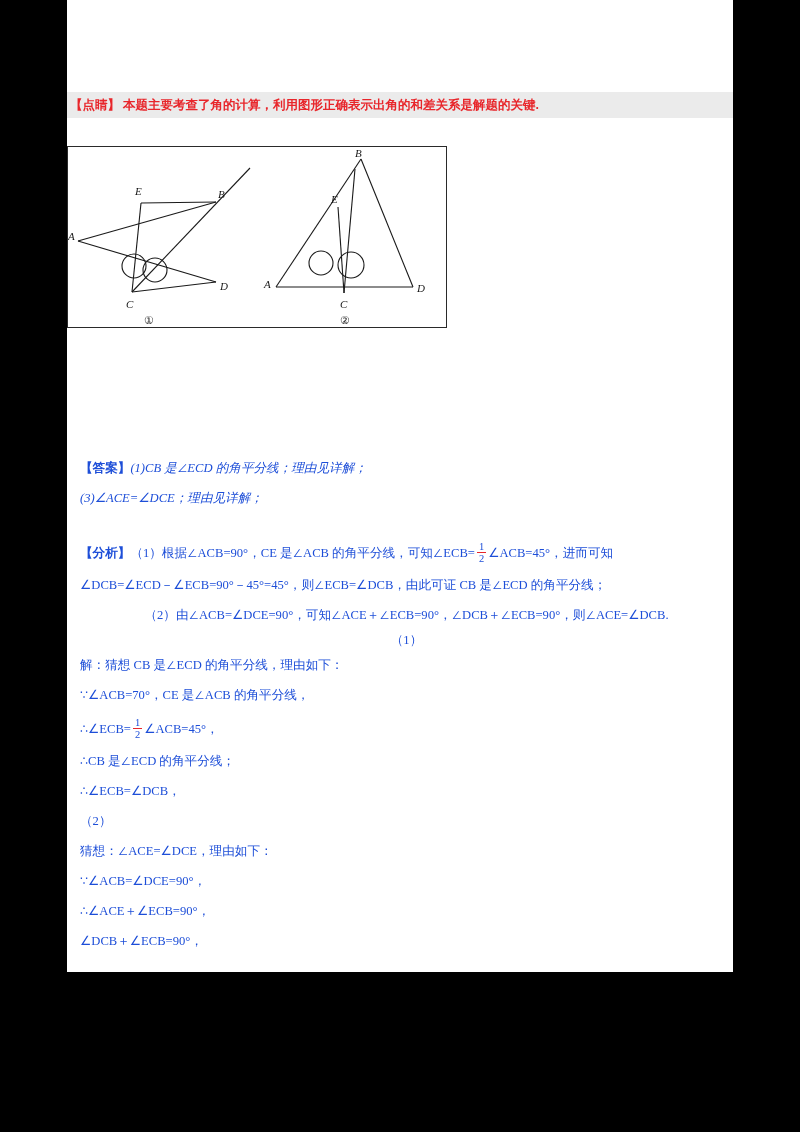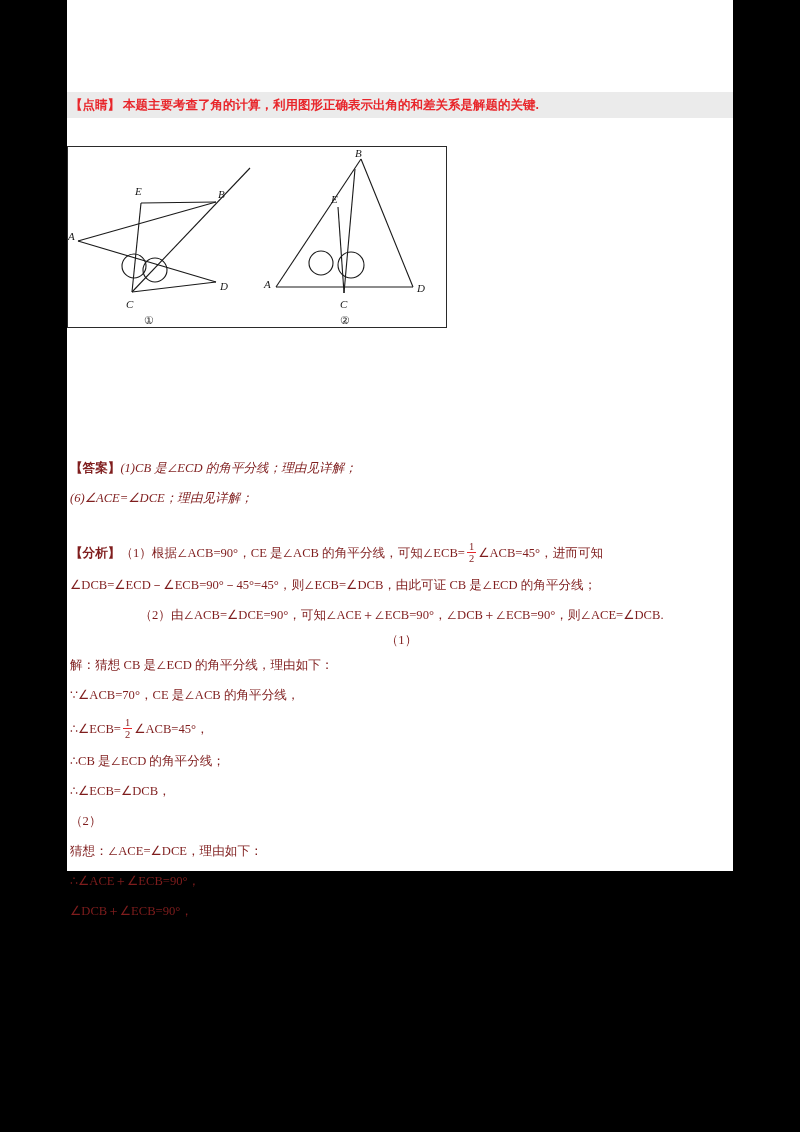--- a/index.html
+++ b/index.html
@@ -11,21 +11,21 @@
     width: 800px;
     height: 1132px;
     position: relative;
     font-family: "Liberation Serif", serif;
   }
   .page {
     position: absolute;
     left: 67px;
     top: 0;
     width: 666px;
-    height: 871px;
+    height: 972px;
     background: #ffffff;
   }
   .hint-band {
     position: absolute;
     left: 0;
     top: 92px;
     width: 666px;
     height: 26px;
     background: #ebebeb;
     display: flex;
@@ -49,27 +49,27 @@
     background: #ffffff;
     overflow: hidden;
   }
   .answer-block {
     position: absolute;
     left: 0px;
     top: 460px;
     width: 666px;
   }
   .line {
-    color: #7f1d1d;
+    color: #1d4ed8;
     font-size: 12.6px;
     line-height: 17px;
     white-space: nowrap;
     font-family: "Liberation Serif", serif;
     margin-bottom: 13px;
-    padding-left: 3px;
+    padding-left: 13px;
   }
   .line.tight { margin-bottom: 8px; text-align: center; }
   .line b { font-weight: bold; font-family: "Liberation Sans", sans-serif; }
   .ital { font-style: italic; }
   .frac {
     display: inline-block;
     vertical-align: -0.45em;
     text-align: center;
     font-size: 10.5px;
     line-height: 1.05;
@@ -144,21 +144,21 @@
     </svg>
   </div>
 
   <div class="answer-block">
 
     <div class="line">
       <b>【答案】</b><span class="ital">(1)CB 是∠ECD 的角平分线；理由见详解；</span>
     </div>
 
     <div class="line">
-      <span class="ital">(6)∠ACE=∠DCE；理由见详解；</span>
+      <span class="ital">(3)∠ACE=∠DCE；理由见详解；</span>
     </div>
 
     <div class="gap-lg"></div>
 
     <div class="line">
       <b>【分析】</b><span>（1）根据∠ACB=90°，CE 是∠ACB 的角平分线，可知∠ECB=</span><span class="frac"><span class="num">1</span><span class="den">2</span></span><span>∠ACB=45°，进而可知</span>
     </div>
 
     <div class="line">∠DCB=∠ECD－∠ECB=90°－45°=45°，则∠ECB=∠DCB，由此可证 CB 是∠ECD 的角平分线；</div>
 
@@ -176,19 +176,20 @@
 
 
     <div class="line">∴CB 是∠ECD 的角平分线；</div>
 
     <div class="line">∴∠ECB=∠DCB，</div>
 
     <div class="line">（2）</div>
 
     <div class="line">猜想：∠ACE=∠DCE，理由如下：</div>
 
+    <div class="line">∵∠ACB=∠DCE=90°，</div>
 
     <div class="line">∴∠ACE＋∠ECB=90°，</div>
 
     <div class="line">∠DCB＋∠ECB=90°，</div>
 
   </div>
 </div>
 
 </body></html>

